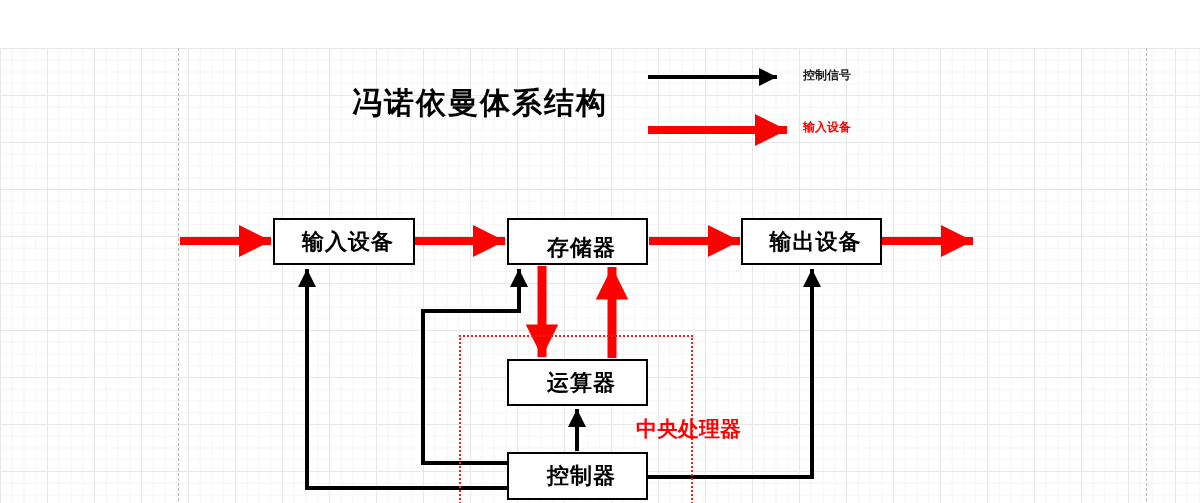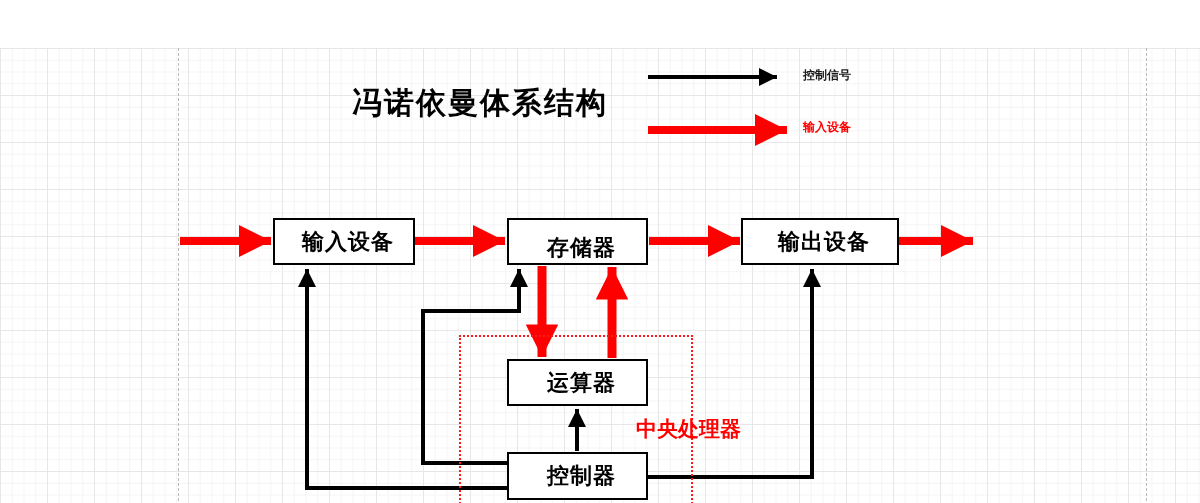--- a/index.html
+++ b/index.html
@@ -66,21 +66,21 @@
     justify-content: center;
     font-size: 22px;
     font-weight: bold;
     color: #000000;
     letter-spacing: 1px;
     white-space: nowrap;
     padding-left: 8px;
   }
   .node-input   { left: 273px; top: 170px; width: 142px; height: 47px; }
   .node-memory  { left: 507px; top: 170px; width: 141px; height: 47px; align-items: flex-end; }
-  .node-output  { left: 741px; top: 170px; width: 158px; height: 47px; }
+  .node-output  { left: 741px; top: 170px; width: 141px; height: 47px; }
   .node-alu     { left: 507px; top: 311px; width: 141px; height: 47px; }
   .node-cu      { left: 507px; top: 404px; width: 141px; height: 48px; }
 
   .cpu-group {
     position: absolute;
     left: 459px; top: 287px;
     width: 234px; height: 200px;
     border: 2px dotted #ff1a1a;
     background: transparent;
   }

